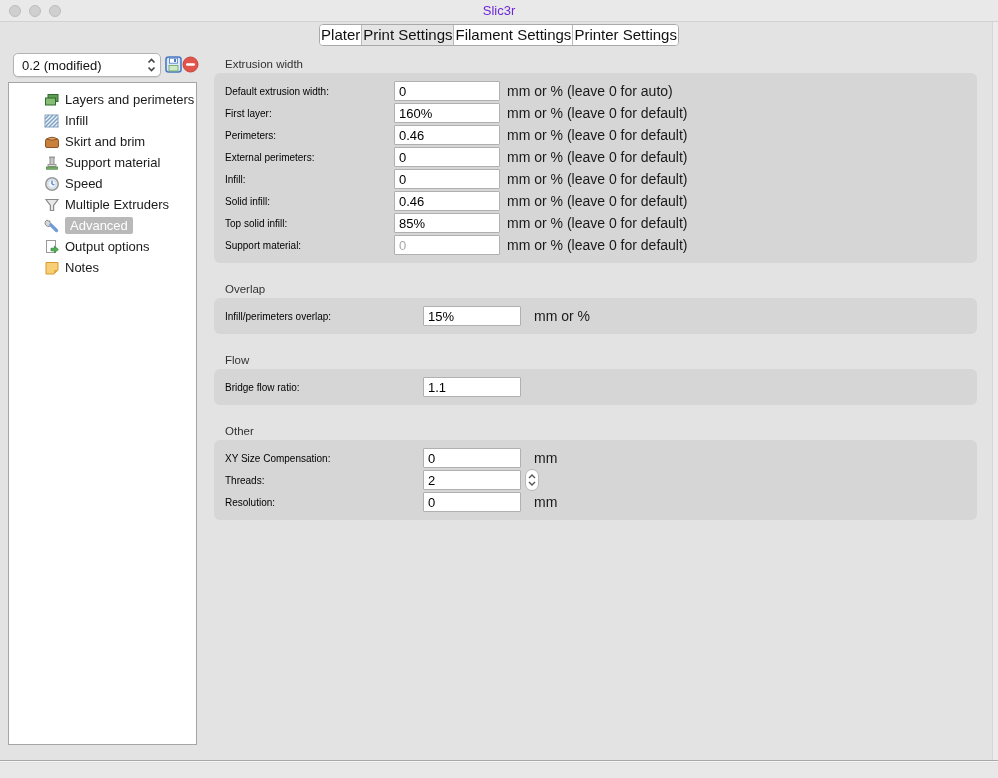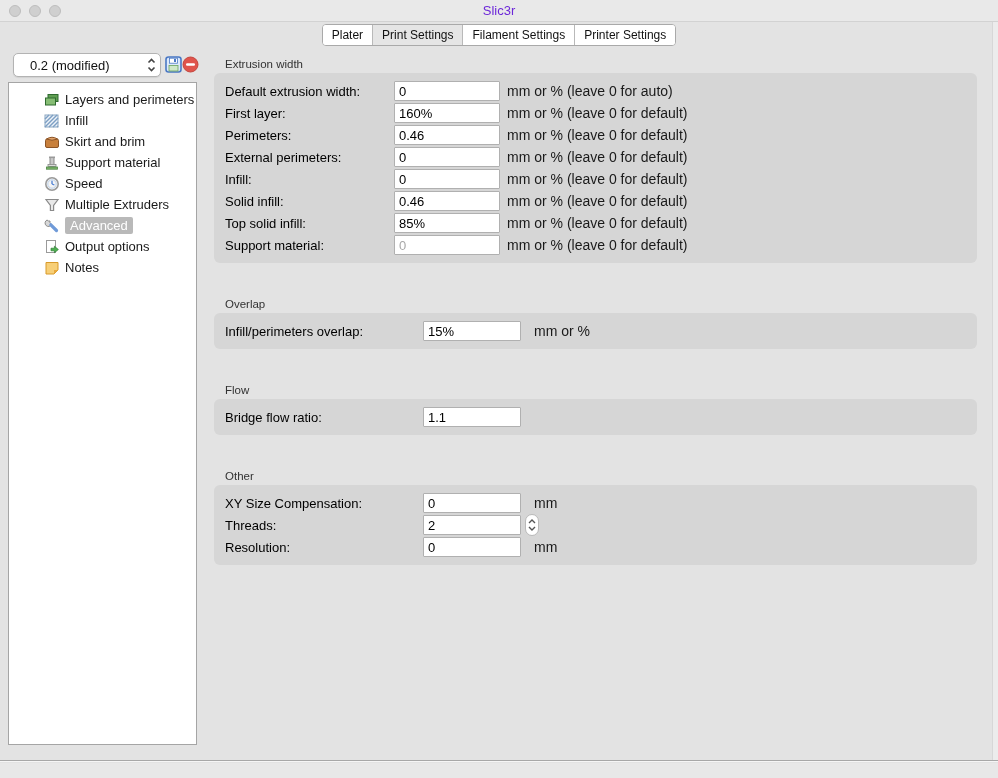--- a/index.html
+++ b/index.html
@@ -14,29 +14,29 @@
   .traffic span { width:12px; height:12px; border-radius:50%;
     background:#cfcfcf; border:1px solid #bdbdbd; display:block; }
   .win-title { position:absolute; left:0; right:0; top:3px; text-align:center;
     font-size:13px; color:#6d28d9; }
 
   
   .tabbar { position:absolute; top:24px; left:0; width:100%;
     display:flex; justify-content:center; }
   .tabgroup { display:flex; height:22px; border:1px solid #a9a9a9;
     border-radius:4px; overflow:hidden; background:#fff; }
-  .tab { padding:0 9px; line-height:20px; font-size:12px; color:#111;
+  .tab { padding:0 1px; line-height:20px; font-size:15px; color:#111;
     background:#fff; border-right:1px solid #b9b9b9; cursor:default; }
   .tab:last-child { border-right:none; }
   .tab.selected { background:#e5e5e5; }
 
   
   .preset-combo { position:absolute; left:13px; top:53px; width:148px; height:24px;
     background:#fff; border:1px solid #b3b3b3; border-radius:5px;
-    display:flex; align-items:center; padding:0 4px 0 16px;
+    display:flex; align-items:center; padding:0 4px 0 8px;
     box-shadow:0 1px 1px rgba(0,0,0,.08); }
   .preset-combo .val { flex:1; font-size:13px; color:#111; white-space:nowrap;
     overflow:hidden; }
   .icon-btn { position:absolute; top:56px; width:17px; height:17px; }
   .icon-btn.save { left:165px; }
   .icon-btn.del  { left:182px; }
 
   
   .tree { position:absolute; left:8px; top:82px; width:189px; height:663px;
     background:#fff; border:1px solid #a5a5a5; padding-top:6px; }
@@ -45,24 +45,24 @@
   .tree-item svg { width:16px; height:16px; margin-right:5px; flex:none; }
   .tree-item .lbl { line-height:17px; }
   .tree-item.selected .lbl { background:#b9b9b9; color:#fff; padding:0 5px;
     border-radius:2px; }
 
   
   .main { position:absolute; left:214px; top:55px; width:763px; }
   .sec-header { font-size:11.5px; color:#333; height:14px; line-height:14px;
     margin:0 0 2px 11px; }
   .sec-header.first { margin-top:2px; }
-  .sec-header.later { margin-top:34px; }
+  .sec-header.later { margin-top:19px; }
   .panel { background:#d6d6d6; border-radius:6px; padding:7px 0 7px 11px; }
   .row { display:flex; align-items:center; height:22px; }
-  .row-label { font-size:13px; color:#000; }
+  .row-label { font-size:10px; color:#000; }
   .panel.extrusion .row-label { width:169px; }
   .panel.wide .row-label { width:198px; }
   input.field { height:20px; border:1px solid #b0b0b0; border-radius:1px;
     background:#fff; font:13px "Liberation Sans", sans-serif; color:#000;
     padding:0 4px; }
   .panel.extrusion input.field { width:106px; }
   .panel.wide input.field { width:98px; }
   input.field.disabled { color:#a8a8a8; }
   .unit { font-size:14px; color:#1a1a1a; }
   .panel.extrusion .unit { margin-left:7px; }

